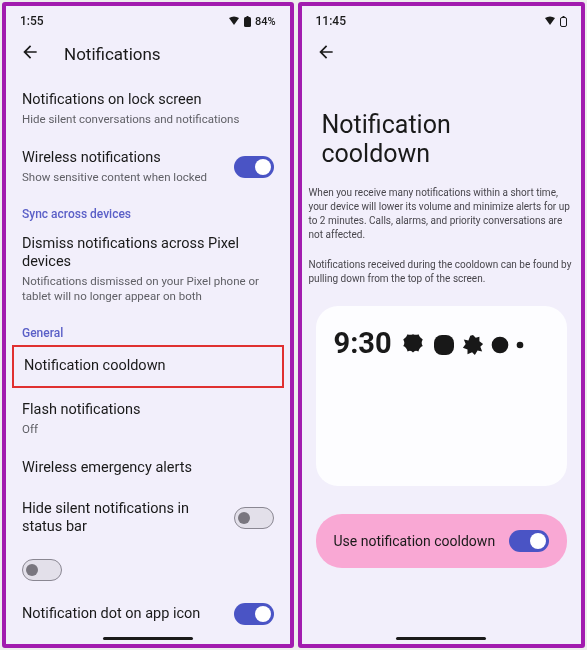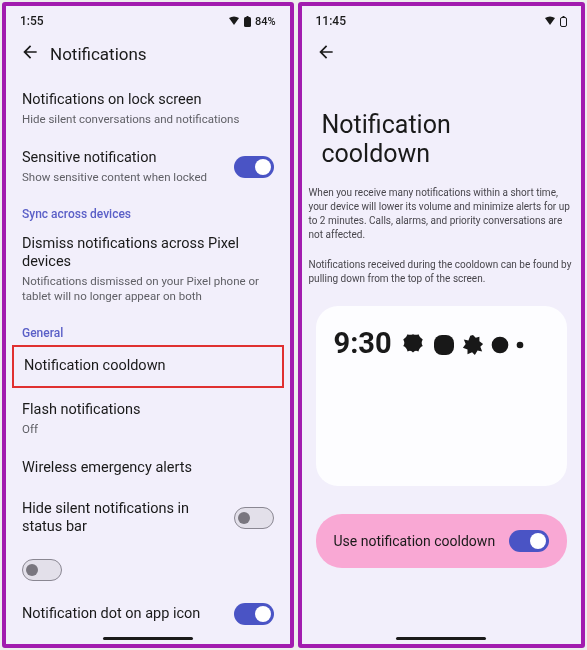--- a/index.html
+++ b/index.html
@@ -31,21 +31,21 @@
     align-items: center;
     padding: 8px 14px 4px 14px;
     font-size: 12px;
     font-weight: 500;
     color: #1a1a1a;
   }
   .status-right { display: flex; align-items: center; gap: 4px; font-size: 11px;}
   .header {
     display: flex;
     align-items: center;
-    gap: 10px;
+    gap: 24px;
     padding: 10px 14px 14px 14px;
   }
   .back-arrow svg { width: 20px; height: 20px; }
   .header-title { font-size: 17px; color: #1a1a1a; }
 
   .content { flex: 1; overflow-y: hidden; }
 
   .row {
     padding: 11px 16px;
     display: flex;
@@ -166,21 +166,21 @@
 
     <div class="row">
       <div class="row-text">
         <div class="row-title">Notifications on lock screen</div>
         <div class="row-sub">Hide silent conversations and notifications</div>
       </div>
     </div>
 
     <div class="row">
       <div class="row-text">
-        <div class="row-title">Sensitive notification</div>
+        <div class="row-title">Wireless notifications</div>
         <div class="row-sub">Show sensitive content when locked</div>
       </div>
       <div class="toggle on">
           <div class="knob"></div>
         </div>
     </div>
 
     <div class="section-label">Sync across devices</div>
 
     <div class="row">

